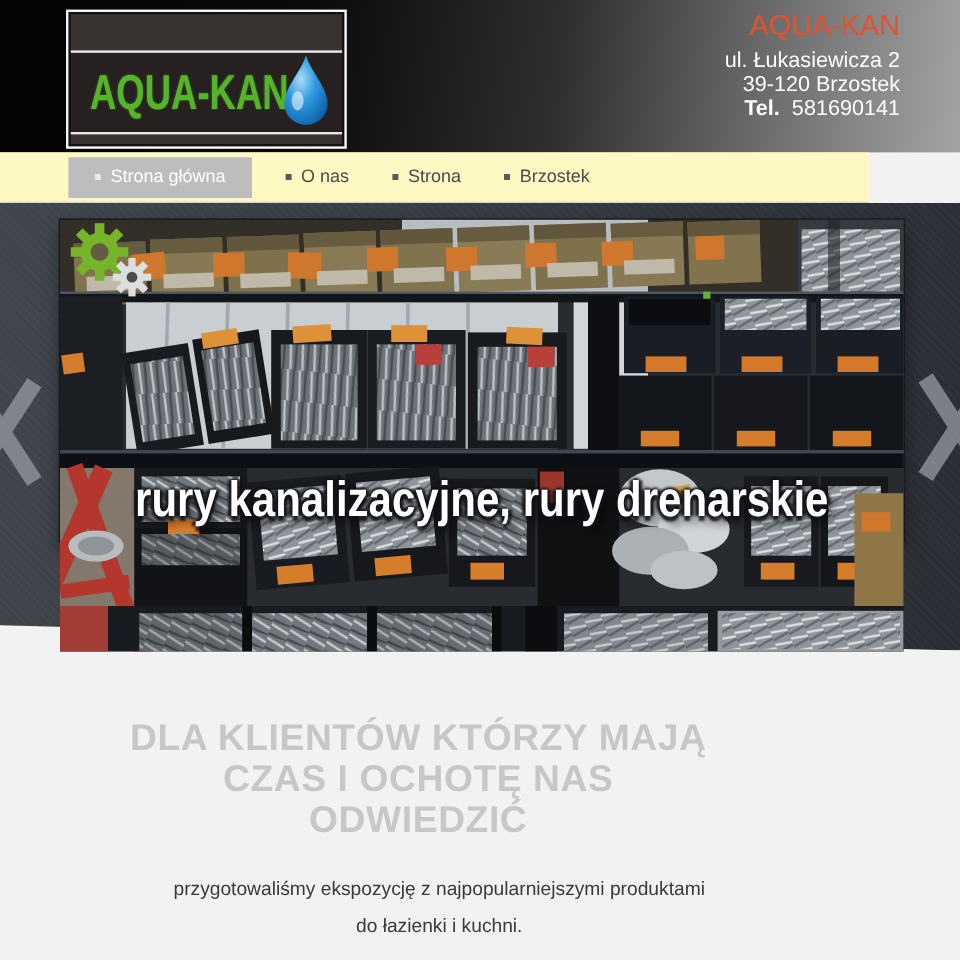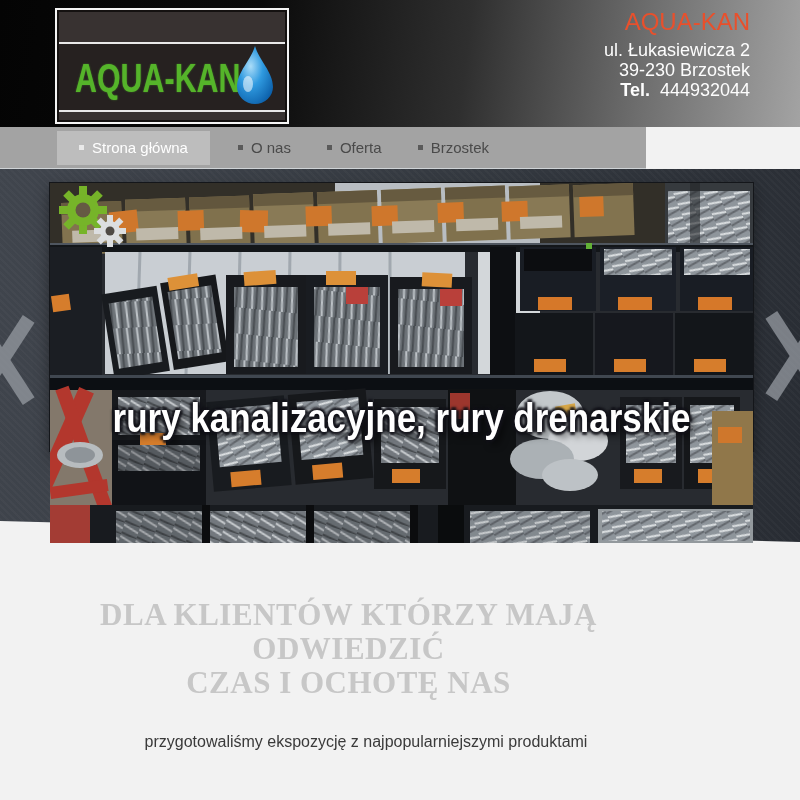--- a/index.html
+++ b/index.html
@@ -20,21 +20,21 @@
      transform:scaleX(.80) scaleY(1.08);transform-origin:left center;margin-left:14px;white-space:nowrap;
      text-shadow:0 0 2px rgba(90,190,45,.55);}
   .logo-drop{position:absolute;right:8px;top:-2px;}
 
   .company-info{position:absolute;right:50px;top:8px;text-align:right;color:#fff;}
   .company-name{color:#e8502c;font-size:24px;line-height:28px;margin-bottom:4px;}
   .company-line{font-size:18px;line-height:20px;color:#fdfdfd;}
   .tel-label{font-weight:bold;margin-right:10px;}
 
   
-  .nav-bar{position:absolute;left:0;top:127px;width:646px;height:42px;background:#a3a3a3;
+  .nav-bar{position:absolute;left:0;top:127px;width:724px;height:42px;background:#fef9c3;
      border-bottom:1px solid #cfd3d6;display:flex;align-items:center;padding-left:57px;box-sizing:border-box;}
   .nav-item{display:flex;align-items:center;font-size:15px;color:#4a4a4a;height:34px;
      margin-right:36px;cursor:pointer;white-space:nowrap;}
   .nav-item .bullet{width:5px;height:5px;background:#5a5a5a;margin-right:8px;flex:none;}
   .nav-item.active{background:#bdbdbd;color:#ffffff;padding:0 22px;margin-right:28px;}
   .nav-item.active .bullet{background:#e9e9e9;}
 
   
   .slider-band{position:absolute;left:0;top:169px;width:800px;height:373px;
      background:
@@ -54,21 +54,21 @@
   .slide svg{display:block;width:703px;height:360px;}
   .slide-caption{position:absolute;left:0;right:0;bottom:10px;text-align:center;
      font-weight:bold;font-size:35px;color:#ffffff;letter-spacing:0;
      transform:scaleY(1.18);transform-origin:center bottom;white-space:nowrap;
      text-shadow:3px 0 2px rgba(18,18,24,.9),-3px 0 2px rgba(18,18,24,.9),
                  0 3px 2px rgba(18,18,24,.9),0 -2px 2px rgba(18,18,24,.9),
                  5px 5px 7px rgba(0,0,0,.55);}
 
   
   .intro-heading{position:absolute;left:0;top:598px;width:697px;text-align:center;
-     color:#c7c7c7;font-weight:bold;font-size:31px;line-height:34px;letter-spacing:.5px;font-family:Liberation Serif, serif;}
+     color:#c7c7c7;font-weight:bold;font-size:31px;line-height:34px;letter-spacing:.5px;}
   .intro-paragraph{position:absolute;left:0;top:726px;width:732px;text-align:center;
      color:#3a3a3a;font-size:16px;line-height:31px;}
 </style>
 </head>
 <body>
 
 <div class="page">
 
   <header class="site-header">
     <div class="logo-box">
@@ -85,39 +85,39 @@
             </radialGradient>
           </defs>
           <path d="M20 2 C24 16 38 28 38 43 A18 17 0 0 1 2 43 C2 28 16 16 20 2 Z" fill="url(#dropg)"></path>
           <ellipse cx="13" cy="40" rx="5" ry="8" fill="rgba(255,255,255,.55)"></ellipse>
         </svg>
       </div>
     </div>
     <div class="company-info">
       <div class="company-name">AQUA-KAN</div>
       <div class="company-line">ul. Łukasiewicza 2</div>
-      <div class="company-line">39-230 Brzostek</div>
+      <div class="company-line">39-120 Brzostek</div>
       <div class="company-line">
-        <span class="tel-label">Tel.</span><span>444932044</span>
+        <span class="tel-label">Tel.</span><span>581690141</span>
       </div>
     </div>
   </header>
 
   <nav class="nav-bar">
     <div class="nav-item active">
       <span class="bullet"></span>
       <span>Strona główna</span>
     </div>
     <div class="nav-item">
       <span class="bullet"></span>
       <span>O nas</span>
     </div>
     <div class="nav-item">
       <span class="bullet"></span>
-      <span>Oferta</span>
+      <span>Strona</span>
     </div>
     <div class="nav-item">
       <span class="bullet"></span>
       <span>Brzostek</span>
     </div>
   </nav>
 
   <div class="slider-band">
     <div class="carousel-arrow arrow-left">
       <span class="xbar b1"></span>
@@ -343,20 +343,21 @@
         <circle r="4.5" fill="#55504a"></circle>
       </g>
 
       <rect x="0" y="0" width="703" height="360" fill="rgba(10,12,16,.08)"></rect>
     </svg>
     <div class="slide-caption">rury kanalizacyjne, rury drenarskie</div>
   </div>
 
   <div class="intro-heading">
     <div>DLA KLIENTÓW KTÓRZY MAJĄ</div>
+    <div>CZAS I OCHOTĘ NAS</div>
     <div>ODWIEDZIĆ</div>
-    <div>CZAS I OCHOTĘ NAS</div>
   </div>
   <div class="intro-paragraph">
     <div>przygotowaliśmy ekspozycję z najpopularniejszymi produktami</div>
+    <div>do łazienki i kuchni.</div>
   </div>
 
 </div>
 
 </body></html>

